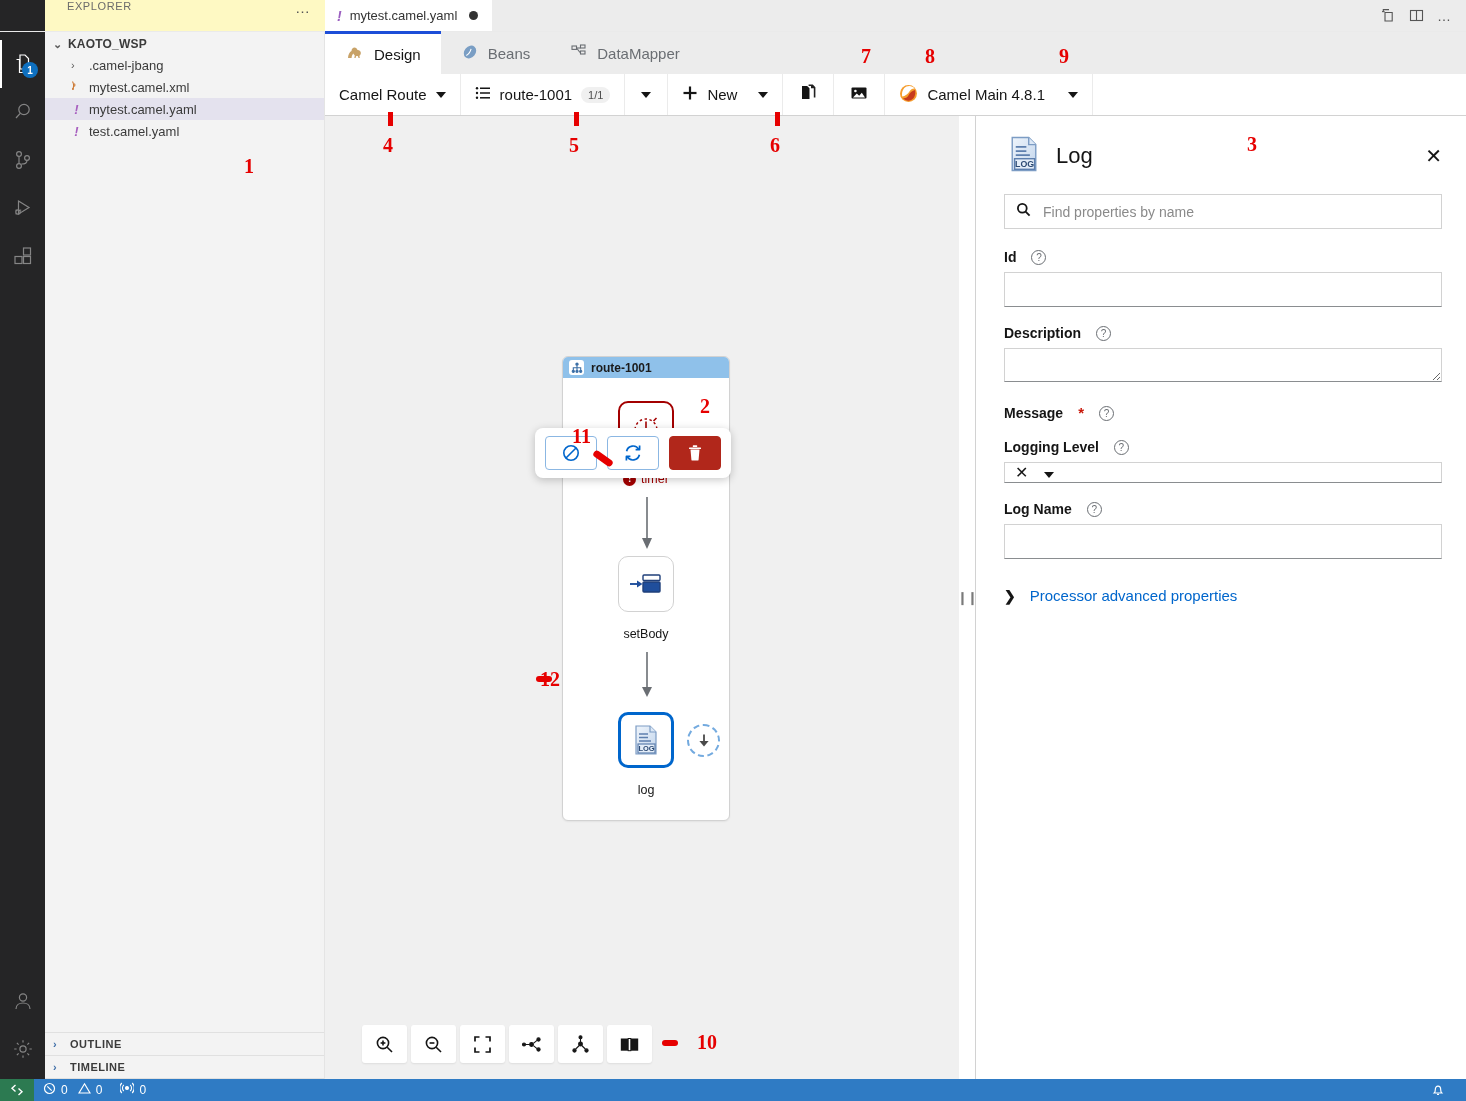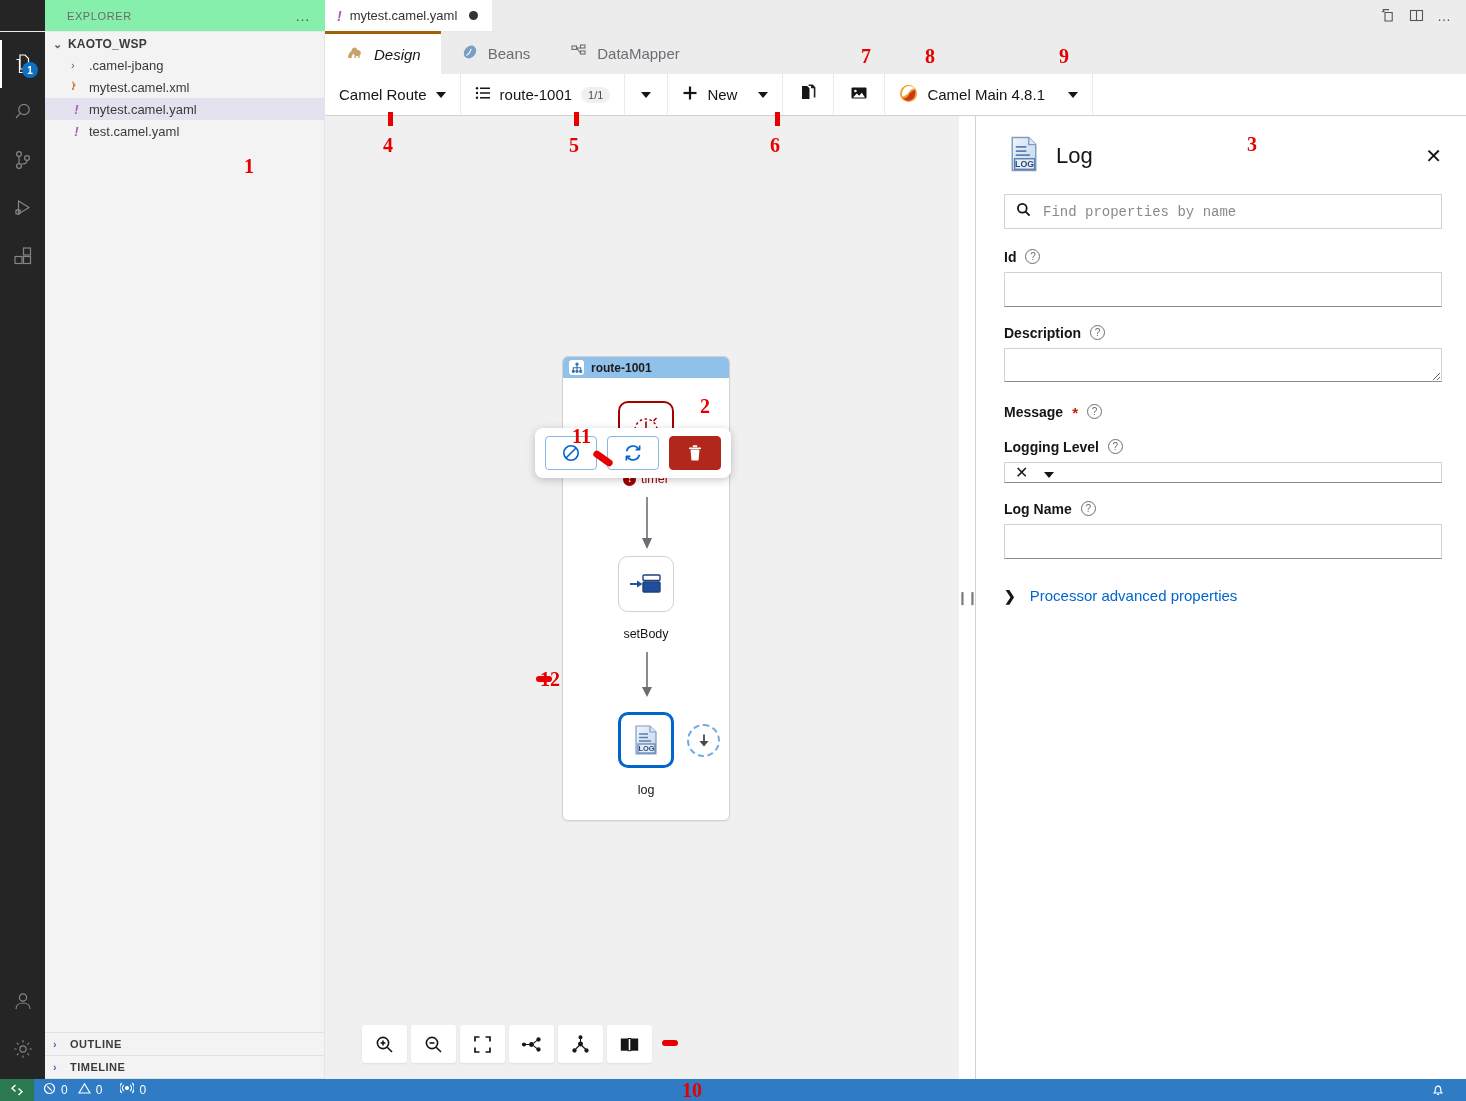--- a/index.html
+++ b/index.html
@@ -22,22 +22,22 @@
     height: 32px;
     background: #f3f3f3;
     display: flex;
     align-items: stretch;
     flex: 0 0 32px;
     border-bottom: 1px solid #eaeaea;
   }
   .titlebar .activity-spacer { width: 45px; background: #252526; }
   .titlebar .explorer-title {
     width: 280px;
-    background: #86efac;
-    display: flex; align-items: center;
+    background: #fef9c3;
+    display: flex; align-items: flex-start;
     padding: 0 14px 0 22px;
     justify-content: space-between;
   }
   .explorer-label {
     font-size: 11px; letter-spacing: .6px; color: #6b6b6b; font-weight: 400;
   }
   .dots-icon { color: #555; font-size: 15px; letter-spacing: 1px; cursor: pointer; line-height: 1; }
   .tabstrip {
     flex: 1;
     background: #ececec;
@@ -128,21 +128,21 @@
   .kaoto-tabs {
     height: 42px; background: #ececec;
     display:flex; align-items: stretch;
     flex: 0 0 42px;
   }
   .ktab {
     display:flex; align-items:center; gap:9px;
     padding: 0 20px; font-size: 15px; color:#6a6e73; cursor: pointer;
     position: relative;
   }
-  .ktab.active { background:#fff; color:#151515; border-top: 3px solid #a16207; margin-top: -1px; font-style: italic; }
+  .ktab.active { background:#fff; color:#151515; border-top: 3px solid #1d4ed8; margin-top: -1px; }
 
   .kaoto-toolbar {
     height: 42px; background: #fff;
     display:flex; align-items: stretch;
     flex: 0 0 42px;
     border-bottom: 1px solid #d2d2d2;
   }
   .tbgroup { display:flex; align-items:stretch; border-right:1px solid #ebebeb; }
   .tbtn {
     display:flex; align-items:center; gap:9px;
@@ -249,26 +249,26 @@
     font-family: "Liberation Sans", sans-serif;
   }
   .tg-btn:first-child { margin-left:0; }
   .tg-btn.active { background:#e7f1fa; border-color:#0066cc; position:relative; z-index:1;}
   .search-wrap {
     display:flex; align-items:center; gap:10px;
     border:1px solid #d2d2d2; padding:7px 11px; margin-bottom:20px;
   }
   .search-wrap input {
     border:none; outline:none; flex:1; font-size:14px; color:#151515;
-    font-family: Liberation Mono, monospace; background:transparent;
+    font-family: Liberation Sans, sans-serif; background:transparent;
   }
   .search-wrap input::placeholder { color:#8a8a8a; }
   .field { margin-bottom:18px; }
   .field-label {
-    display:flex; align-items:flex-start; gap:9px;
+    display:flex; align-items:flex-end; gap:15px;
     font-size:14px; font-weight:bold; color:#151515; margin-bottom:7px;
   }
   .req-star { color:#c9190b; font-size:15px; font-weight:bold; }
   .help-ico {
     width:15px;height:15px;border-radius:50%;border:1.4px solid #6a6e73;color:#6a6e73;
     font-size:10px;display:flex;align-items:center;justify-content:center;cursor:pointer;
     font-weight:normal;
   }
   .inp {
     width:100%; border:1px solid #d2d2d2; border-bottom-color:#8a8d90;
@@ -858,21 +858,21 @@
     <span class="ann" style="left:569px; top:134px;">5</span>
 
     <span class="tick" style="left:775px; top:112px; width:5px; height:14px;"></span>
     <span class="ann" style="left:770px; top:134px;">6</span>
 
     <span class="ann" style="left:861px; top:45px;">7</span>
     <span class="ann" style="left:925px; top:45px;">8</span>
     <span class="ann" style="left:1059px; top:45px;">9</span>
 
     <span class="tick" style="left:662px; top:1040px; width:16px; height:6px; border-radius:3px;"></span>
-    <span class="ann" style="left:682px; top:1031px;margin-top:48px;">10</span>
+    <span class="ann" style="left:697px; top:1031px;">10</span>
 
     <span class="ann" style="left:572px; top:425px;">11</span>
     <span class="tick" style="left:592px; top:455px; width:22px; height:7px; border-radius:4px; transform:rotate(35deg);"></span>
 
     <span class="ann" style="left:500px; top:668px;margin-left:40px;">12</span>
     <span class="tick" style="left:536px; top:676px; width:16px; height:6px; border-radius:3px;"></span>
   </div>
 
 </div>
 

